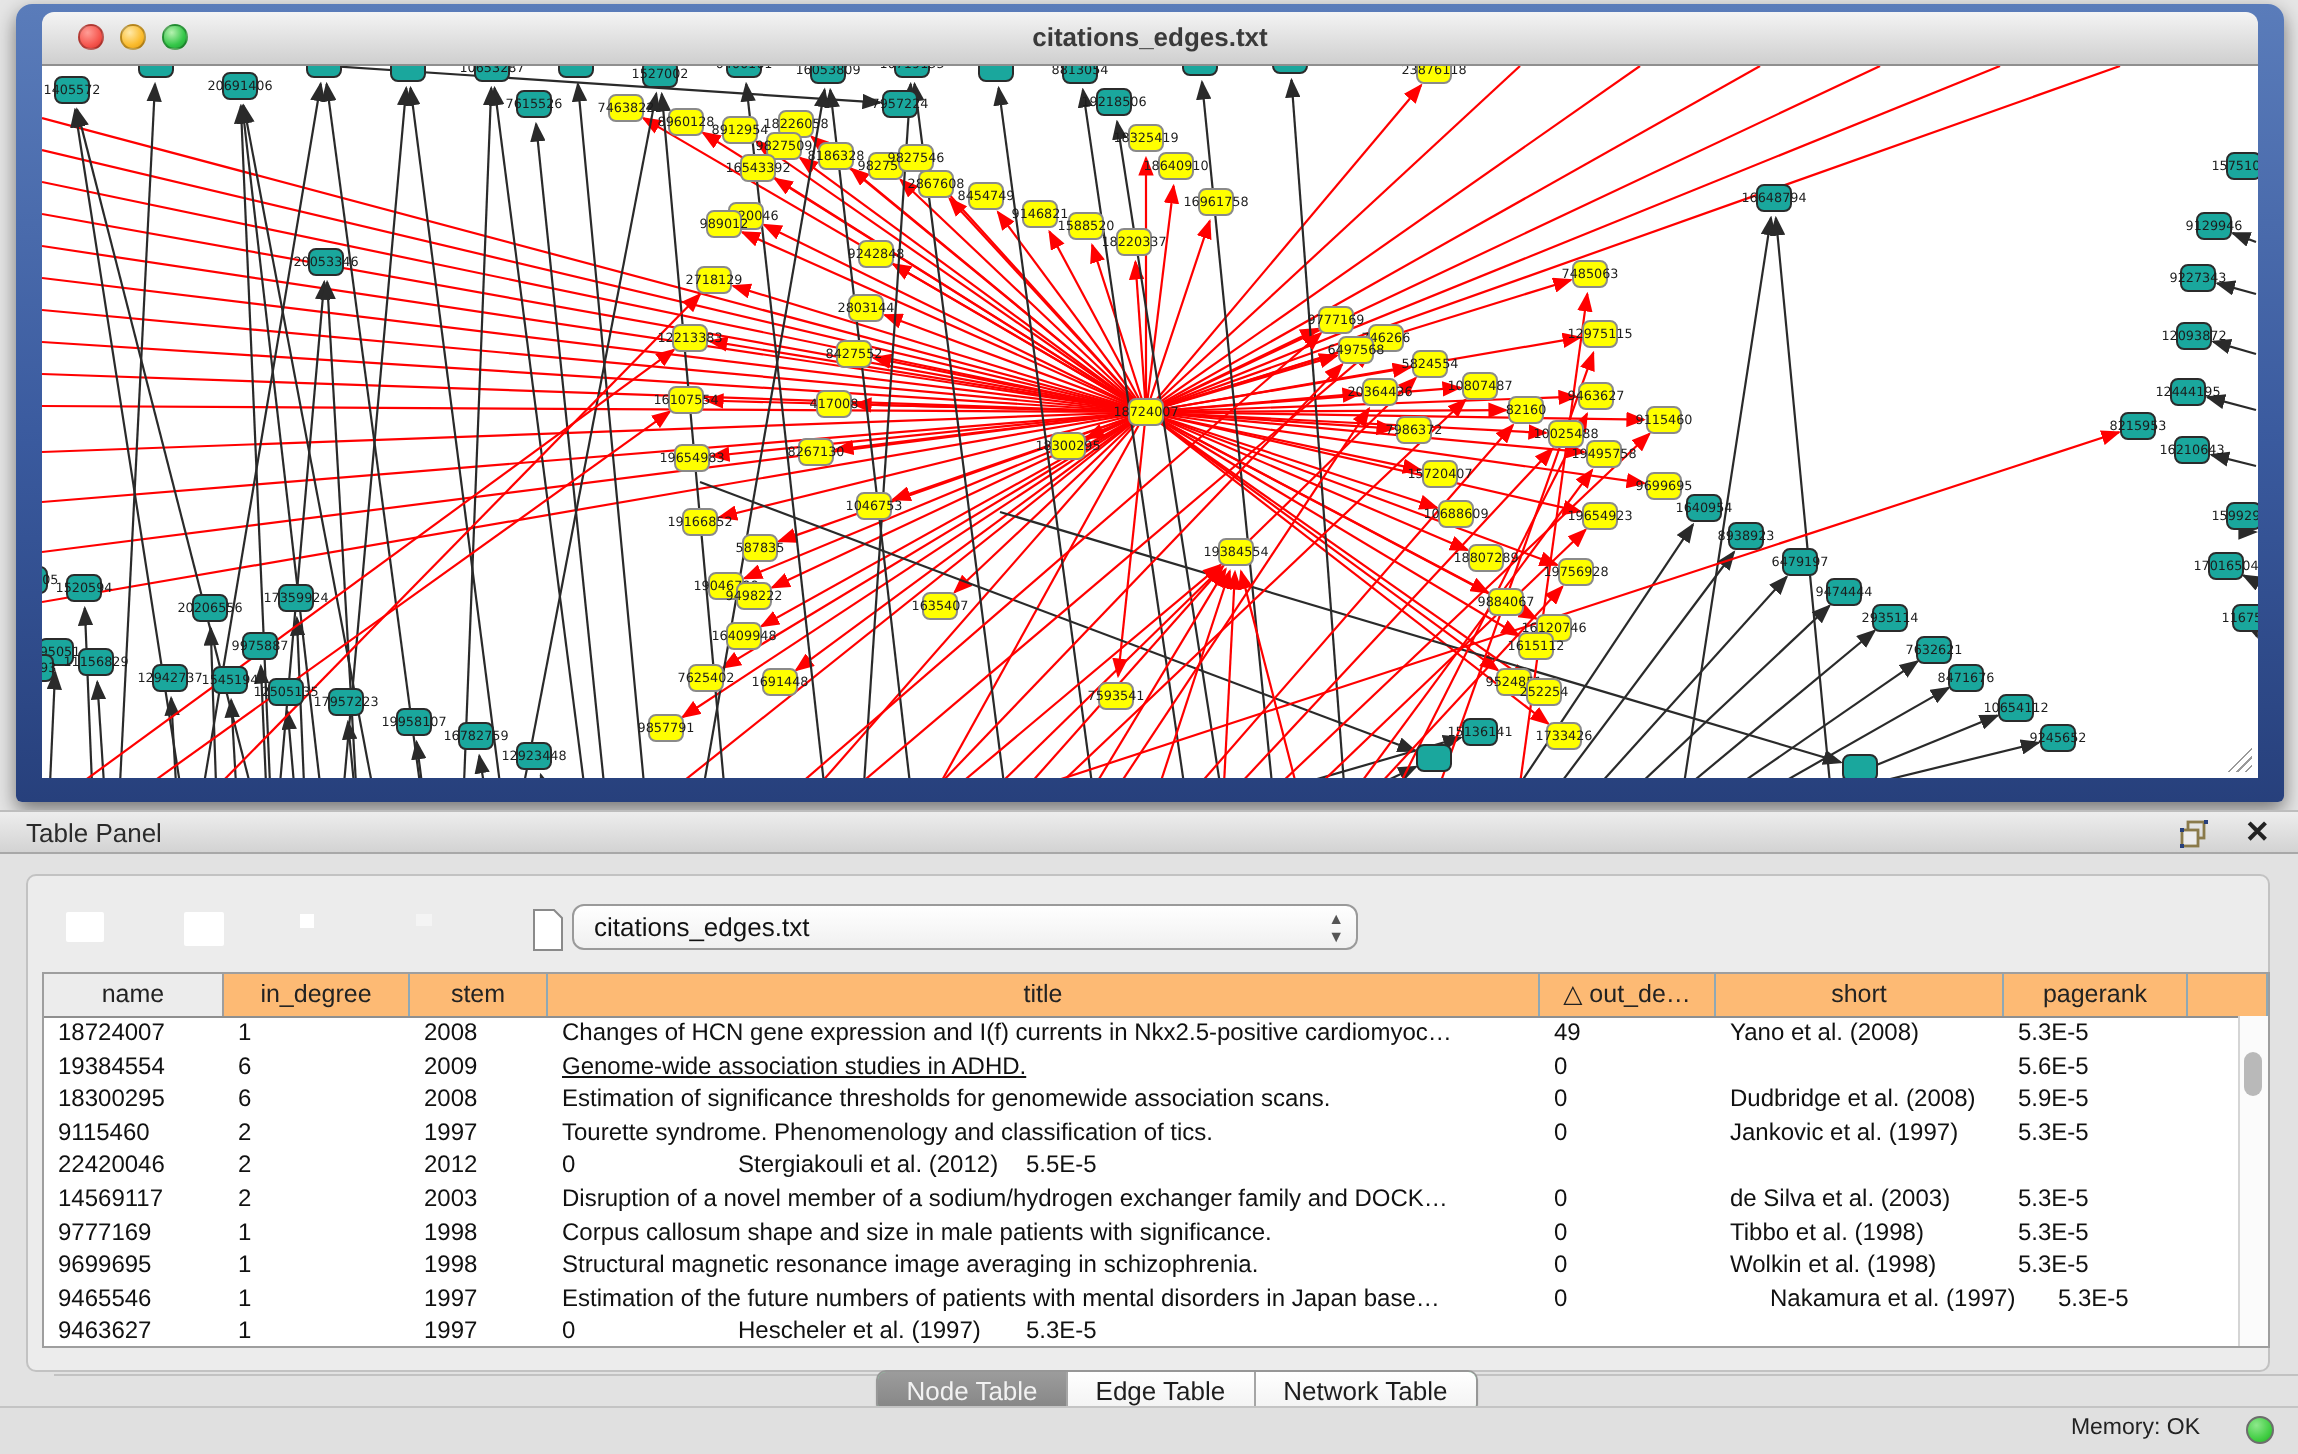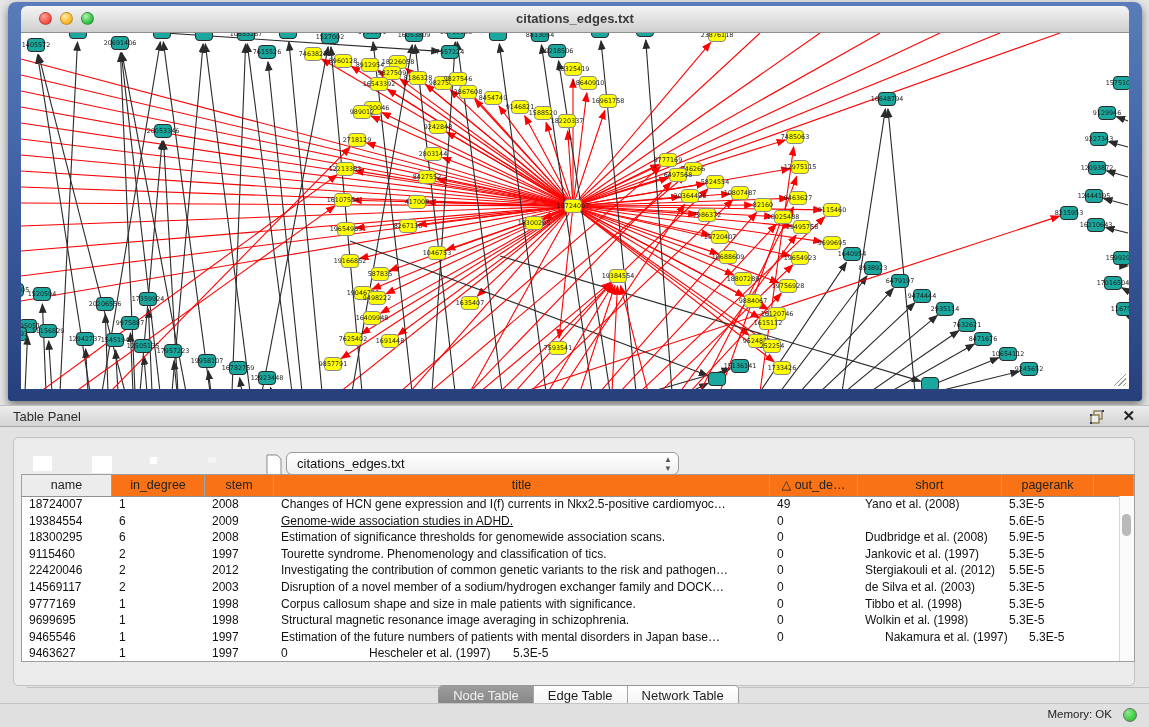--- a/index.html
+++ b/index.html
@@ -64,28 +64,28 @@
     position:absolute;left:272px;top:14px;width:393px;height:23px;box-sizing:border-box;
     border:1px solid #9a9a9a;border-radius:6px;
     background:linear-gradient(180deg,#ffffff,#f0f0f0);
     font-size:13px;color:#111;line-height:21px;padding-left:10px;cursor:pointer;
   }
   .combo .stepper{
     position:absolute;right:6px;top:2px;font-size:8px;color:#555;line-height:9px;text-align:center;
   }
   
   .grid{
-    position:absolute;left:7px;top:36px;width:1114px;height:188px;background:#ffffff;
+    position:absolute;left:7px;top:48px;width:1114px;height:188px;background:#ffffff;
     border:1px solid #9e9e9e;box-sizing:border-box;font-size:12px;color:#111;
   }
   .hdr{display:flex;height:21px;border-bottom:1px solid #8f8f8f;background:#bcdfef;}
   .hcell{
     box-sizing:border-box;border-right:1px solid #8fa8b5;
     text-align:center;line-height:20px;font-size:12.5px;color:#222;
-    overflow:hidden;white-space:nowrap;cursor:pointer;background:#f97316;
+    overflow:hidden;white-space:nowrap;cursor:pointer;background:#fdba74;
   }
   .hcell.gray{background:#ececec;border-right:1px solid #9e9e9e;}
   .rows{position:absolute;left:0;top:21px;right:14px;bottom:0;overflow:hidden;}
   .trow{display:flex;height:16.6px;line-height:16.5px;white-space:nowrap;cursor:default;}
   .tcell{box-sizing:border-box;padding-left:7px;overflow:hidden;text-overflow:clip;}
   .vscroll{
     position:absolute;right:0;top:21px;bottom:0;width:14px;background:#fbfbfb;
     border-left:1px solid #d5d5d5;
   }
   .vthumb{position:absolute;left:2px;top:18px;width:9px;height:22px;border-radius:5px;background:#b9b9b9;}
@@ -100,21 +100,21 @@
     padding:2px 14px;font-size:13px;color:#1d1d1d;background:linear-gradient(180deg,#ffffff,#f2f2f2);
     border-right:1px solid #a5a5a5;cursor:pointer;line-height:16px;
   }
   .seg:last-child{border-right:none;}
   .seg.sel{background:linear-gradient(180deg,#9c9c9c,#848484);color:#f2f2f2;}
   
   .statusbar{
     position:absolute;left:0;top:703px;width:1149px;height:24px;background:#e0e0e0;
     border-top:1px solid #c4c4c4;box-sizing:border-box;
   }
-  .mem{position:absolute;right:37px;top:4px;font-size:11.5px;color:#222;}
+  .mem{position:absolute;right:49px;top:4px;font-size:11.5px;color:#222;}
   .memdot{
     position:absolute;right:12px;top:4px;width:14px;height:14px;border-radius:50%;
     background:radial-gradient(circle at 35% 30%,#8ee88c,#3ecc40 65%,#2aa32e);
     border:1px solid #6d6d6d;box-sizing:border-box;
   }
   .icon-svg{display:block;}
 </style>
 </head>
 <body>
 
@@ -967,21 +967,20 @@
             <div class="tcell" style="width: 69px;">1997</div>
             <div class="tcell" style="width: 496px;">Tourette syndrome. Phenomenology and classification of tics.</div>
             <div class="tcell" style="width: 88px;">0</div>
             <div class="tcell" style="width: 144px;">Jankovic et al. (1997)</div>
             <div class="tcell" style="width: 92px;">5.3E-5</div>
           </div>
           <div class="trow">
             <div class="tcell" style="width: 90px;">22420046</div>
             <div class="tcell" style="width: 93px;">2</div>
             <div class="tcell" style="width: 69px;">2012</div>
-            <div class="tcell" style="width: 496px;">Investigating the contribution of common genetic variants to the risk and pathogen…</div>
             <div class="tcell" style="width: 88px;">0</div>
             <div class="tcell" style="width: 144px;">Stergiakouli et al. (2012)</div>
             <div class="tcell" style="width: 92px;">5.5E-5</div>
           </div>
           <div class="trow">
             <div class="tcell" style="width: 90px;">14569117</div>
             <div class="tcell" style="width: 93px;">2</div>
             <div class="tcell" style="width: 69px;">2003</div>
             <div class="tcell" style="width: 496px;">Disruption of a novel member of a sodium/hydrogen exchanger family and DOCK…</div>
             <div class="tcell" style="width: 88px;">0</div>

